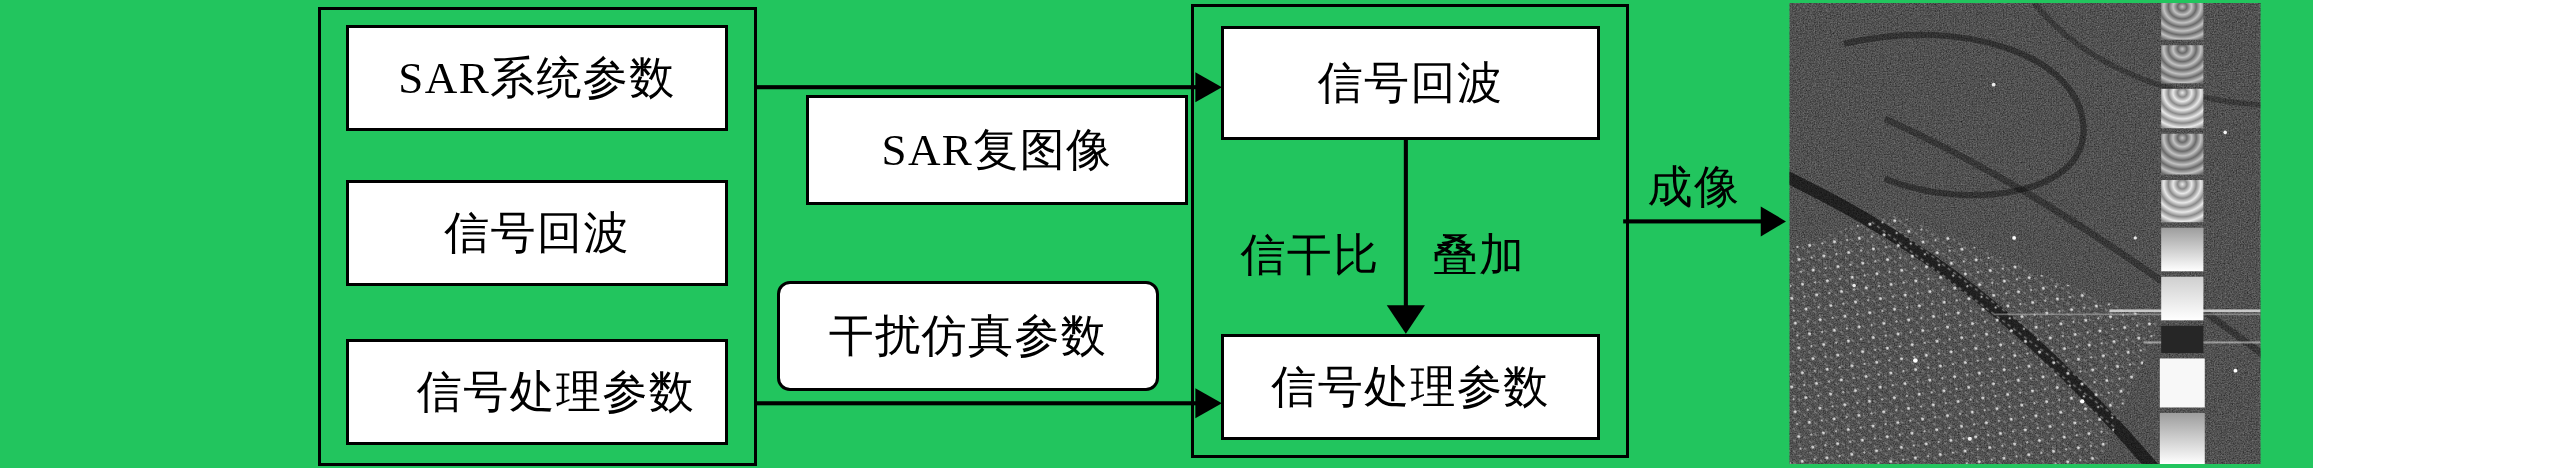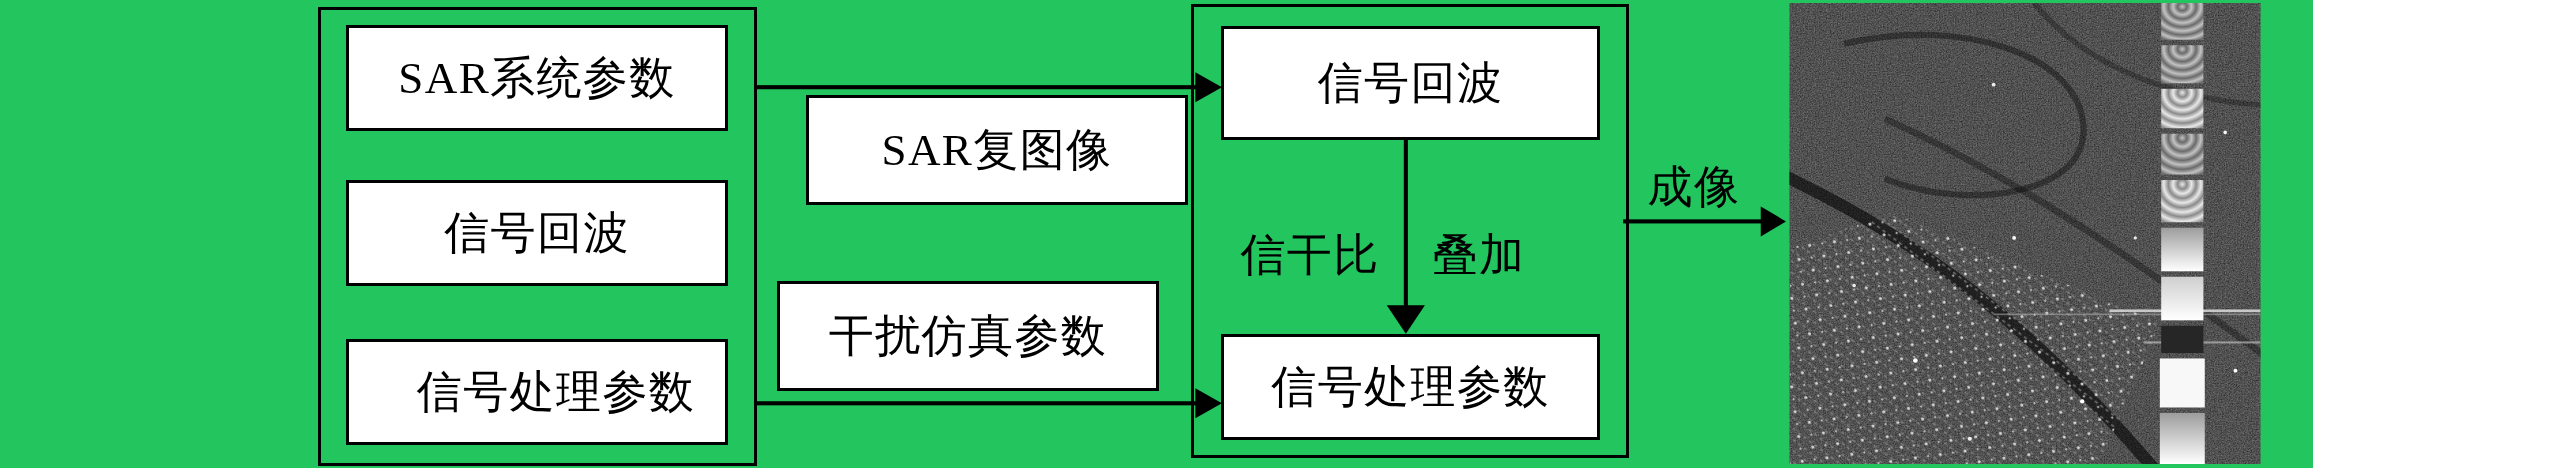--- a/index.html
+++ b/index.html
@@ -42,21 +42,21 @@
   <div class="box" style="left:346px;top:180px;width:382px;height:106px;">
     <span>信号回波</span>
   </div>
   <div class="box" style="left:346px;top:339px;width:382px;height:106px;padding-left:38px;">
     <span>信号处理参数</span>
   </div>
 
   <div class="box" style="left:777px;top:95px;width:382px;height:110px;margin-left:29px;">
     <span>SAR复图像</span>
   </div>
-  <div class="box" style="left:777px;top:281px;width:382px;height:110px;">
+  <div class="box" style="left:777px;top:281px;width:382px;height:110px;border-radius:13px;">
     <span>干扰仿真参数</span>
   </div>
 
   <div class="container" style="left:1191px;top:4.1px;width:438px;height:454px;"></div>
 
   <div class="box" style="left:1221px;top:26px;width:379px;height:114px;">
     <span>信号回波</span>
   </div>
   <div class="box" style="left:1221px;top:334px;width:379px;height:106px;">
     <span>信号处理参数</span>

